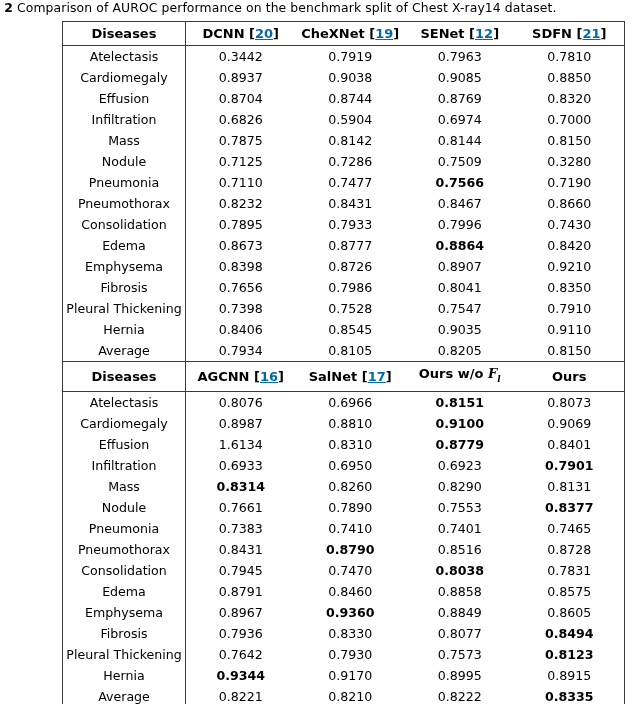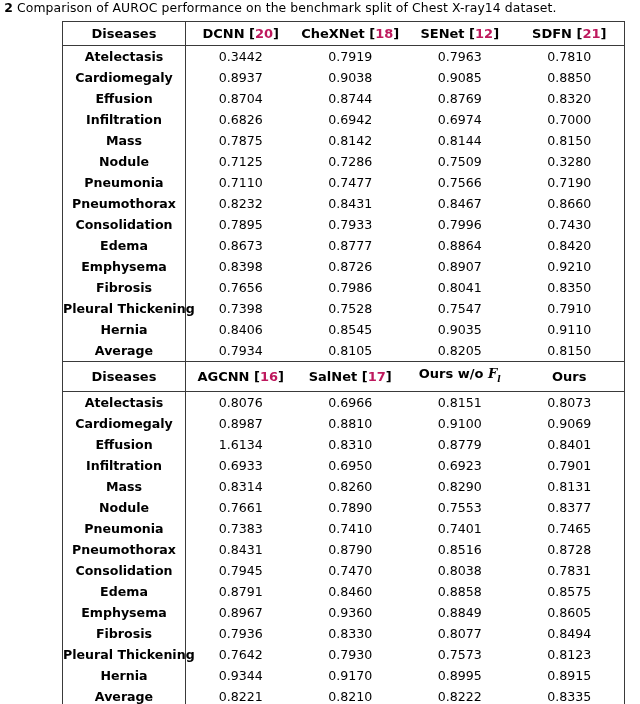--- a/index.html
+++ b/index.html
@@ -44,51 +44,51 @@
     line-height:21px;
     text-align:center;
     vertical-align:middle;
     white-space:nowrap;
   }
   
   .frame-top   td{border-top:1.4px solid #3a3a3a;}
   .frame-bot   td{border-bottom:1.4px solid #3a3a3a;}
 
   
-  td.c0{border-left:1.4px solid #3a3a3a;border-right:1.4px solid #3a3a3a;width:122px;font-weight:bold;}
+  td.c0{border-left:1.4px solid #3a3a3a;border-right:1.4px solid #3a3a3a;width:122px;font-weight:normal;}
   td.c4{border-right:1.4px solid #3a3a3a;}
   td.c1,td.c2,td.c3,td.c4{width:109.5px;}
 
   
   tr.hdr td{font-weight:bold;font-size:13px;height:23px;line-height:23px;}
   tr.rule-under td{border-bottom:1.2px solid #3a3a3a;margin-top:48px;}
   tr.rule-over  td{border-top:1.2px solid #3a3a3a;}
 
-  .cite{color:#be185d;}
-  .bold{font-weight:normal;}
+  .cite{color:#0369a1;text-decoration:underline;}
+  .bold{font-weight:bold;}
   .mathF{font-family:"DejaVu Serif", serif;font-style:italic;font-weight:bold;}
   .mathF sub{font-family:"DejaVu Serif", serif;font-style:italic;font-size:9px;font-weight:bold;}
 </style>
 </head>
 <body>
 
 <div id="page">
 
   <div class="caption">
     <b>ble 2</b>
     <span>Comparison of AUROC performance on the benchmark split of Chest X-ray14 dataset.</span>
   </div>
 
   <div class="tablewrap">
     <table class="auroc">
       <tbody id="tbody">
           <tr class="hdr rule-under frame-top">
             <td class="c0"><span>Diseases</span></td>
             <td class="c1"><span>DCNN</span> [<span class="cite">20</span>]</td>
-            <td class="c2"><span>CheXNet</span> [<span class="cite">18</span>]</td>
+            <td class="c2"><span>CheXNet</span> [<span class="cite">19</span>]</td>
             <td class="c3"><span>SENet</span> [<span class="cite">12</span>]</td>
             <td class="c4"><span>SDFN</span> [<span class="cite">21</span>]</td>
           </tr>
           <tr class="">
             <td class="c0">Atelectasis</td>
             <td class="c1">0.3442</td>
             <td class="c2">0.7919</td>
             <td class="c3">0.7963</td>
             <td class="c4">0.7810</td>
           </tr>
@@ -102,21 +102,21 @@
           <tr class="">
             <td class="c0">Effusion</td>
             <td class="c1">0.8704</td>
             <td class="c2">0.8744</td>
             <td class="c3">0.8769</td>
             <td class="c4">0.8320</td>
           </tr>
           <tr class="">
             <td class="c0">Infiltration</td>
             <td class="c1">0.6826</td>
-            <td class="c2">0.6942</td>
+            <td class="c2">0.5904</td>
             <td class="c3">0.6974</td>
             <td class="c4">0.7000</td>
           </tr>
           <tr class="">
             <td class="c0">Mass</td>
             <td class="c1">0.7875</td>
             <td class="c2">0.8142</td>
             <td class="c3">0.8144</td>
             <td class="c4">0.8150</td>
           </tr>

